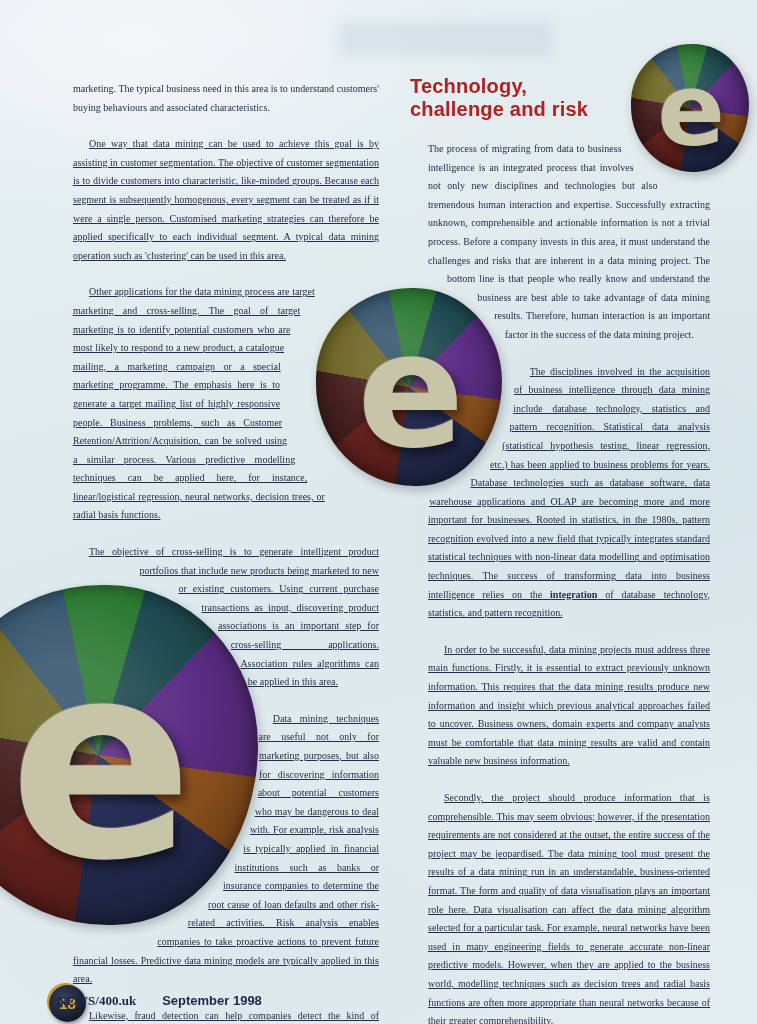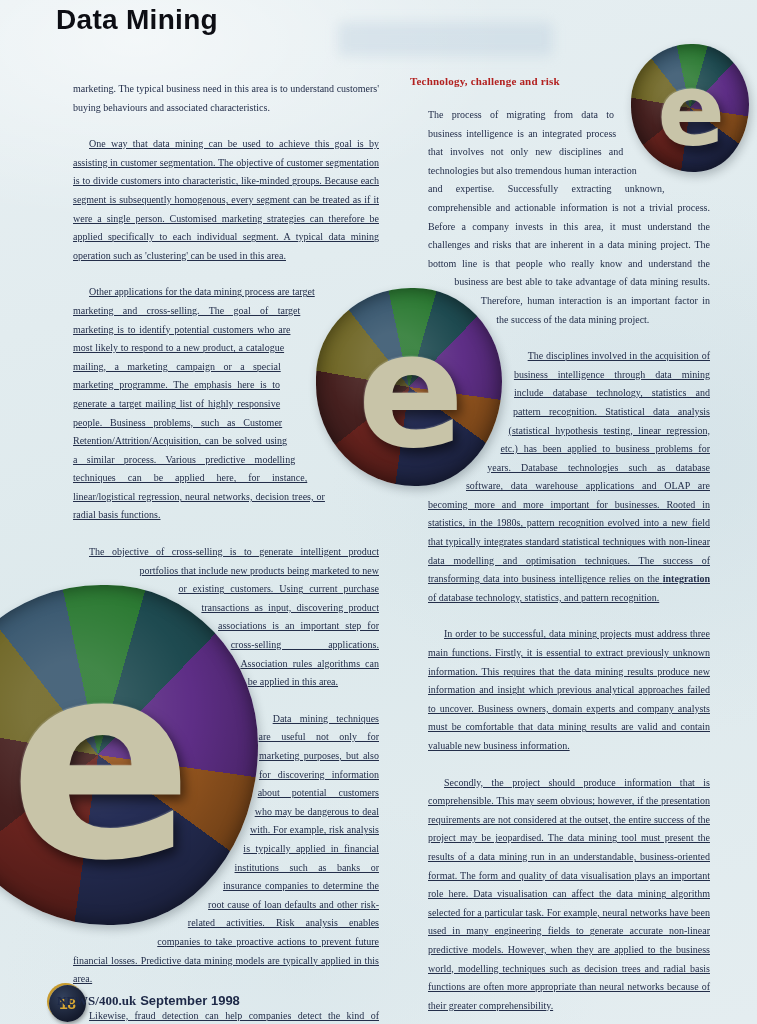--- a/index.html
+++ b/index.html
@@ -18,22 +18,22 @@
   .page-title{position:absolute;left:56px;top:4px;margin:0;
     font-family:"Liberation Sans", sans-serif;font-weight:bold;
     font-size:28px;letter-spacing:.3px;color:#0d0e14;}
 
   .col{position:absolute;top:62px;}
   .col-left{left:55px;width:342px;}
   .col-right{left:410px;width:318px;}
   .col p{margin:18px;text-align:justify;font-size:10px;line-height:18.6px;
     color:#232e4a;}
   .col p.ind{text-indent:16px;text-decoration:underline;}
-  .col h2{margin:13px 0 19px 0;font-family:Liberation Serif, serif;
-    font-weight:bold;font-size:11px;color:#b2201f;letter-spacing:.2px;}
+  .col h2{margin:13px 0 19px 0;font-family:Liberation Sans, sans-serif;
+    font-weight:bold;font-size:20px;color:#b2201f;letter-spacing:.2px;}
 
   
   .shape{shape-margin:4px;}
   .shapeA{float:right;width:120px;height:458px;
     shape-outside:circle(125px at 132px 328px);}
   .shapeB{float:left;width:215px;height:884px;
     shape-outside:ellipse(157px 182px at 43px 698px);}
   .shapeC{float:right;width:118px;height:124px;
     shape-outside:circle(76px at 84px 44px);}
   .shapeD{float:left;width:112px;height:508px;
@@ -69,30 +69,29 @@
 
   
   .pageno{position:absolute;left:26px;top:985px;width:37px;height:37px;border-radius:50%;
     background:radial-gradient(circle at 38% 32%, #32405c, #141a2c 72%);
     display:flex;align-items:center;justify-content:center;
     font-family:"Liberation Sans", sans-serif;font-weight:bold;font-size:15px;color:#d9a833;
     box-shadow:-2px -2px 0 #c79b2f, 1px 2px 4px rgba(0,0,0,.4);margin-left:23px;}
   .footline{position:absolute;left:57px;top:991px;white-space:nowrap;}
   .mag{font-family:"Liberation Serif", serif;font-weight:bold;font-size:13px;color:#1d2847;}
   .issue{font-family:"Liberation Sans", sans-serif;font-weight:bold;font-size:13px;
-    color:#1d2847;margin-left:0;}
+    color:#1d2847;margin-left:22px;}
 </style>
 </head>
 <body>
 
 <div class="page">
 
   <div class="ghost"></div>
 
-  <h1 class="page-title">Data Mining</h1>
 
   <div class="elogo elogo-mid">
     <div class="badge"></div>
     <div class="eletter">e</div>
   </div>
   <div class="elogo elogo-big">
     <div class="badge"></div>
     <div class="eletter">e</div>
   </div>
   <div class="elogo elogo-small">

